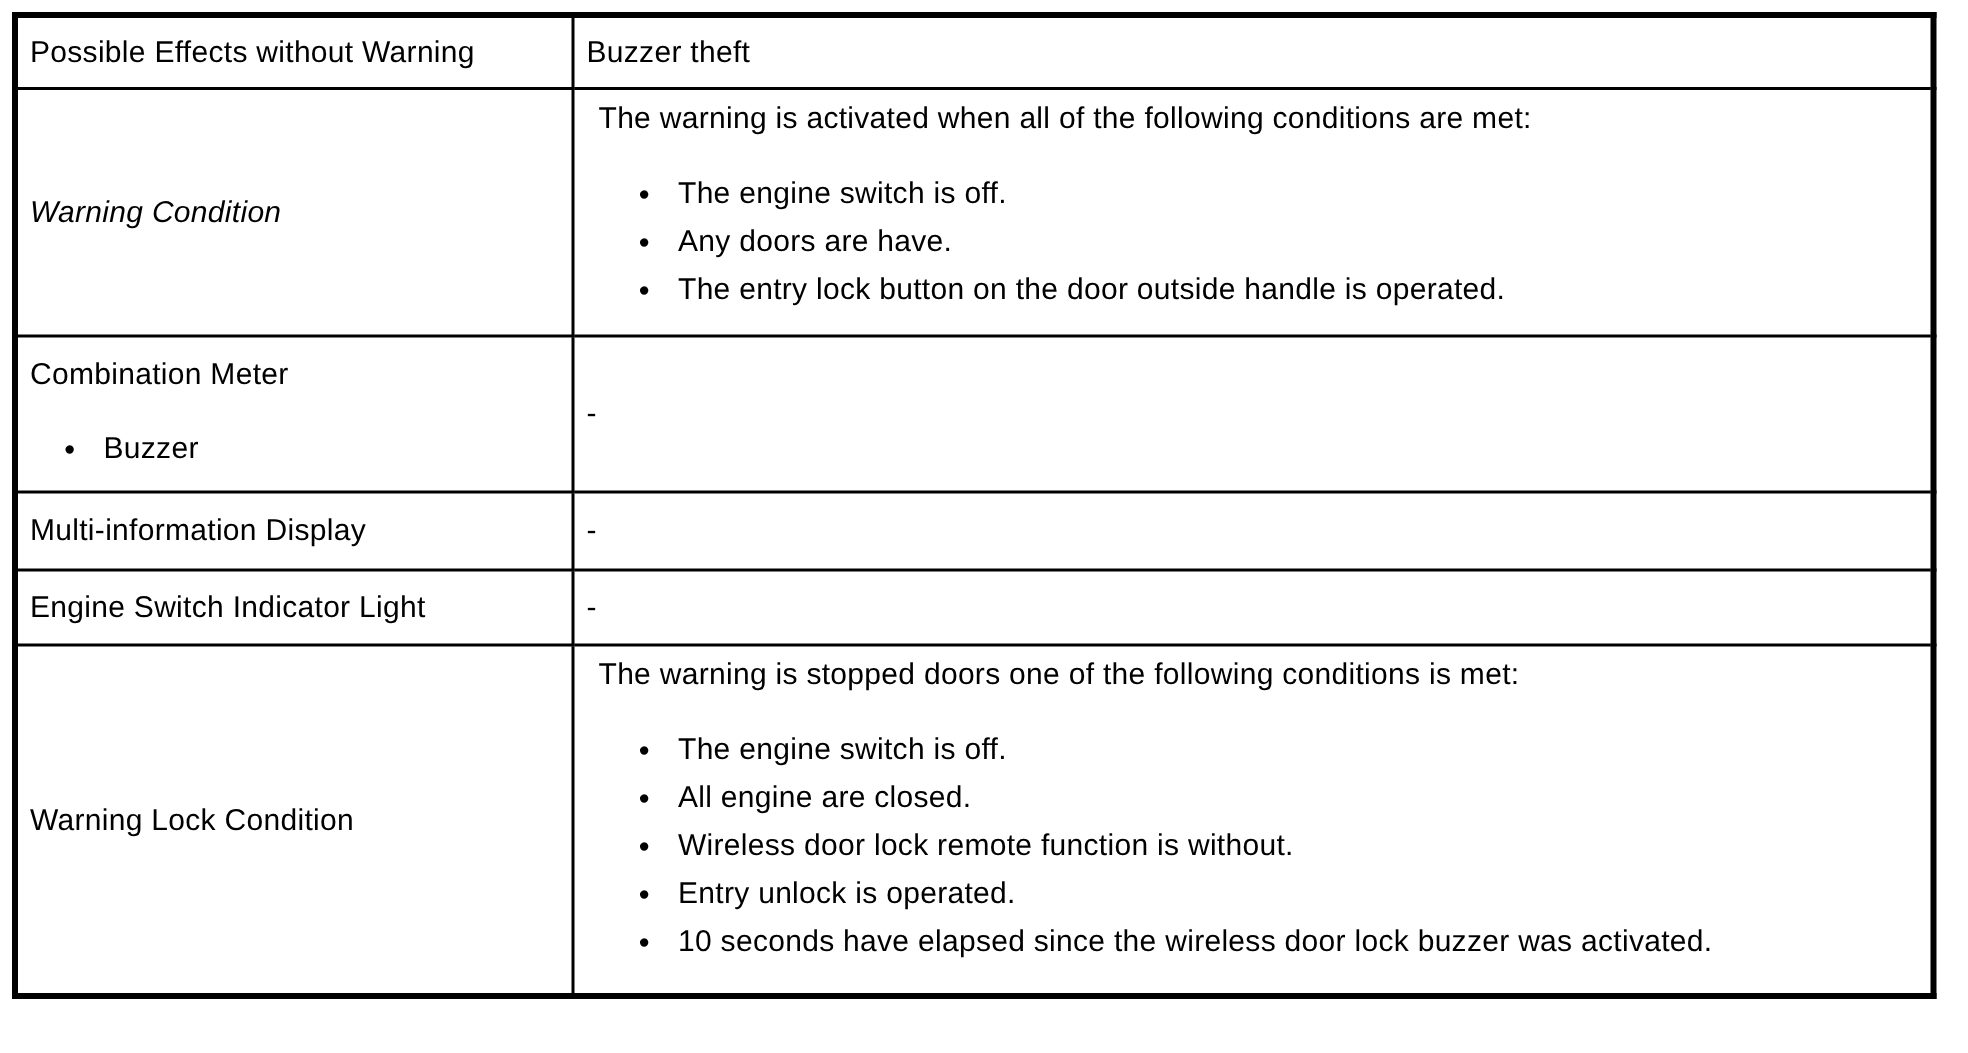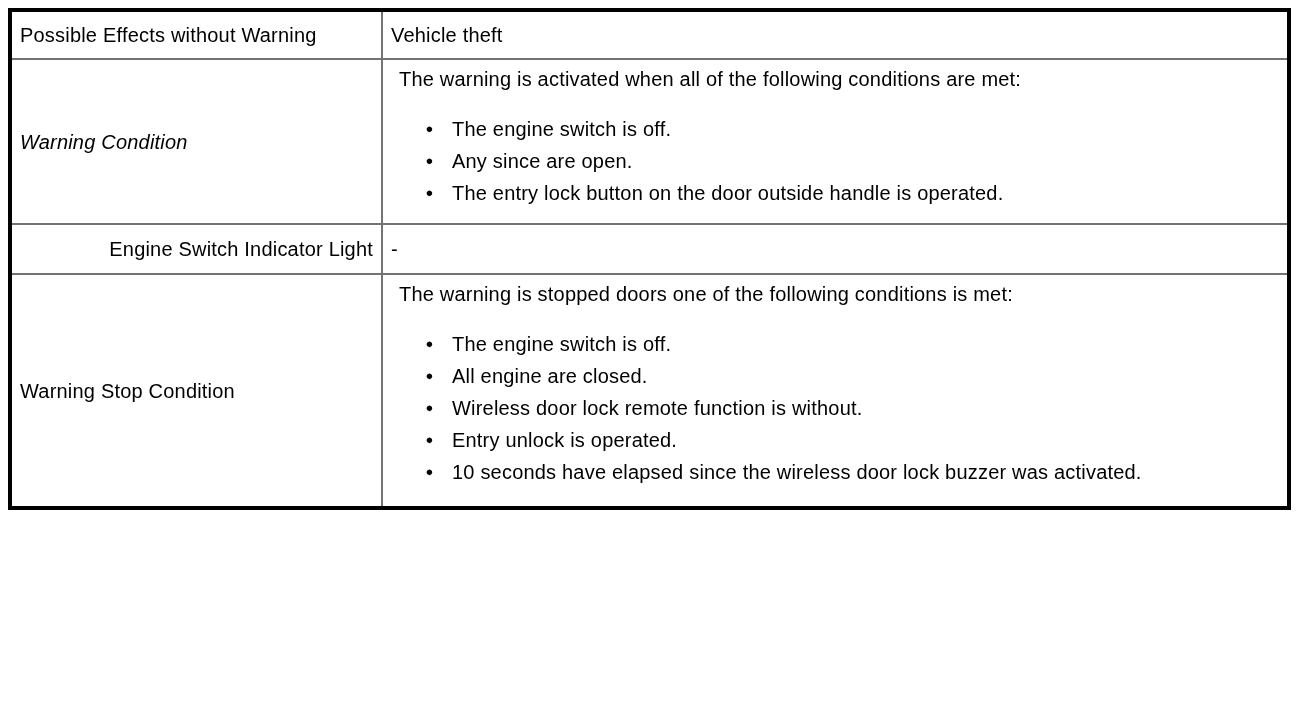--- a/index.html
+++ b/index.html
@@ -19,21 +19,21 @@
     position: absolute;
     left: 8px;
     top: 8px;
     width: 1283px;
     border-collapse: collapse;
     table-layout: fixed;
     border: 4px solid #000000;
   }
   col.c-label { width: 372px; }
   td {
-    border: 2px solid #737373;
+    border: 2px solid #000000;
     font-size: 20px;
     letter-spacing: 0.2px;
     line-height: 26px;
     padding: 4px 8px 4px 8px;
     vertical-align: middle;
     overflow: hidden;
   }
   td.v-top { vertical-align: top; padding-top: 6px; padding-left: 16px; }
   .row-label { line-height: 26px; }
   .value-line { line-height: 27px; }
@@ -66,56 +66,78 @@
     <colgroup>
       <col class="c-label">
       <col class="c-value">
     </colgroup>
     <tbody>
         <tr>
           <td style="height: 38px;">
             <div class="row-label">Possible Effects without Warning</div>
           </td>
           <td>
-            <div class="value-line">Vehicle theft</div>
+            <div class="value-line">Buzzer theft</div>
           </td>
         </tr>
         <tr>
           <td style="height: 155px; font-style: italic;">
             <div class="row-label">Warning Condition</div>
           </td>
           <td class="v-top">
             <div class="value-line">The warning is activated when all of the following conditions are met:</div>
             <ul class="bullet-list">
               <li>
                 <span class="bullet-icon">●</span>
                 <span>The engine switch is off.</span>
               </li>
               <li>
                 <span class="bullet-icon">●</span>
-                <span>Any since are open.</span>
+                <span>Any doors are have.</span>
               </li>
               <li>
                 <span class="bullet-icon">●</span>
                 <span>The entry lock button on the door outside handle is operated.</span>
               </li>
             </ul>
           </td>
         </tr>
         <tr>
-          <td style="height: 40px; text-align: right;">
+          <td style="height: 94px;">
+            <div class="row-label">Combination Meter</div>
+            <ul class="bullet-list label-bullets">
+              <li>
+                <span class="bullet-icon">●</span>
+                <span>Buzzer</span>
+              </li>
+            </ul>
+          </td>
+          <td>
+            <div class="value-line">-</div>
+          </td>
+        </tr>
+        <tr>
+          <td style="height: 42px;">
+            <div class="row-label">Multi-information Display</div>
+          </td>
+          <td>
+            <div class="value-line">-</div>
+          </td>
+        </tr>
+        <tr>
+          <td style="height: 40px;">
             <div class="row-label">Engine Switch Indicator Light</div>
           </td>
           <td>
             <div class="value-line">-</div>
           </td>
         </tr>
         <tr>
           <td style="height: 223px;">
-            <div class="row-label">Warning Stop Condition</div>
+            <div class="row-label">Warning Lock Condition</div>
           </td>
           <td class="v-top">
             <div class="value-line">The warning is stopped doors one of the following conditions is met:</div>
             <ul class="bullet-list">
               <li>
                 <span class="bullet-icon">●</span>
                 <span>The engine switch is off.</span>
               </li>
               <li>
                 <span class="bullet-icon">●</span>

